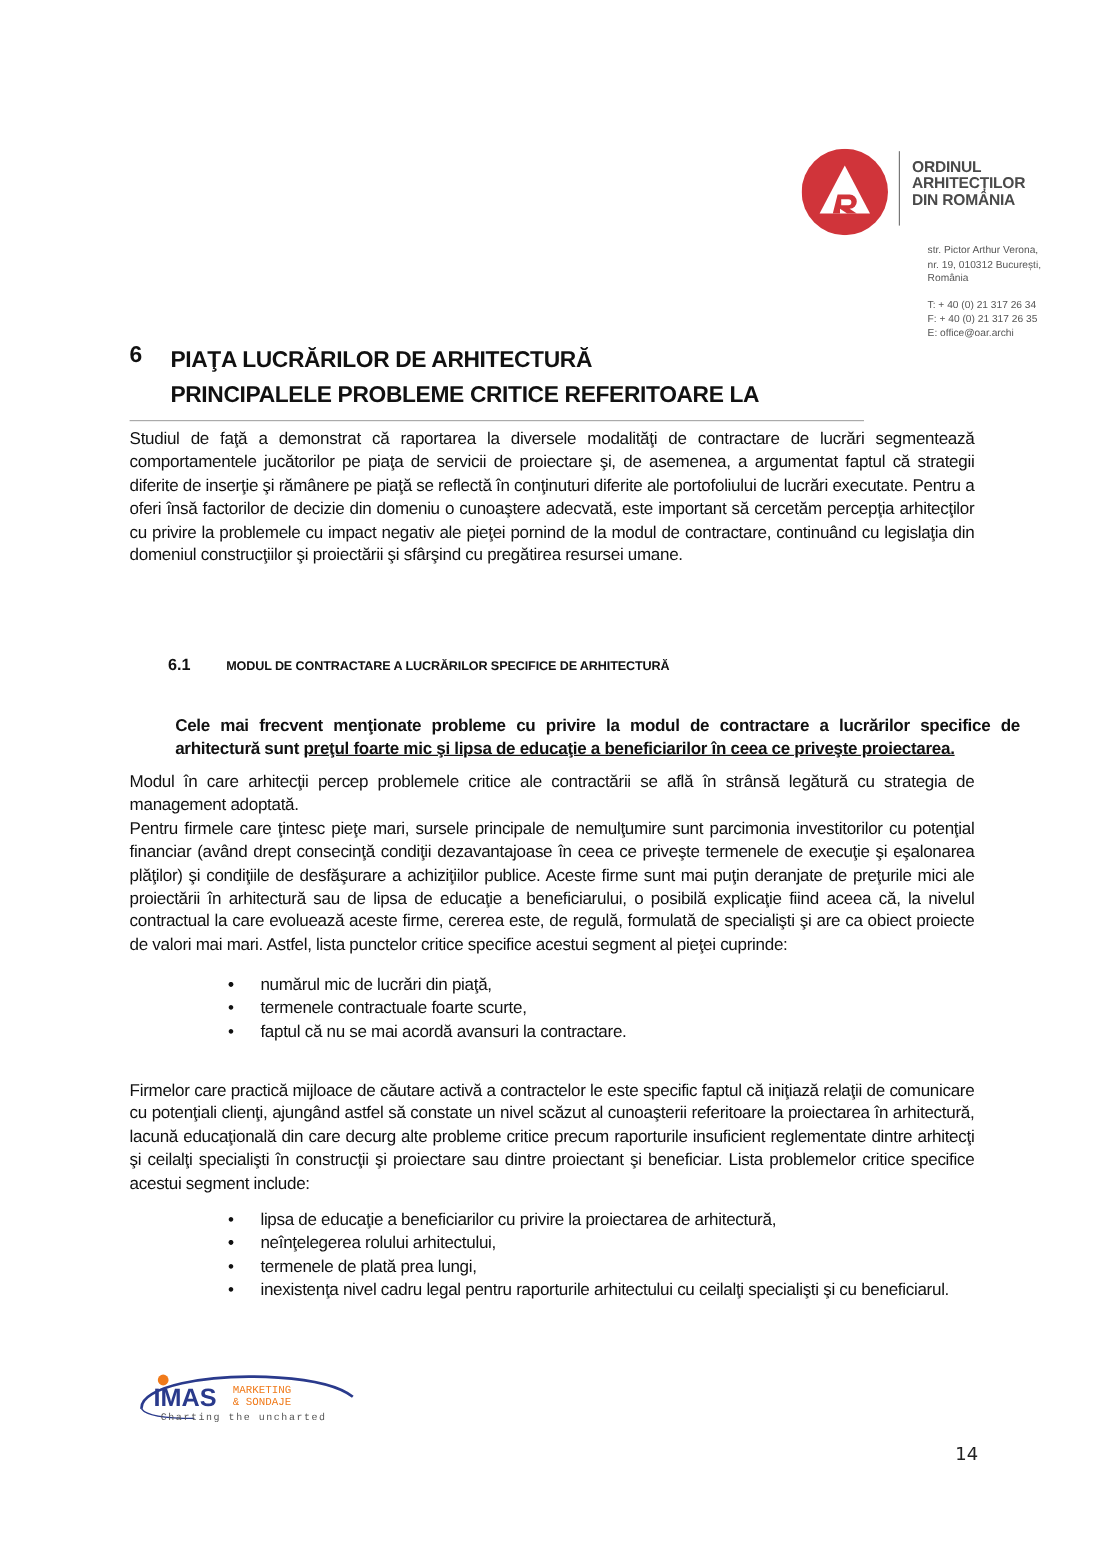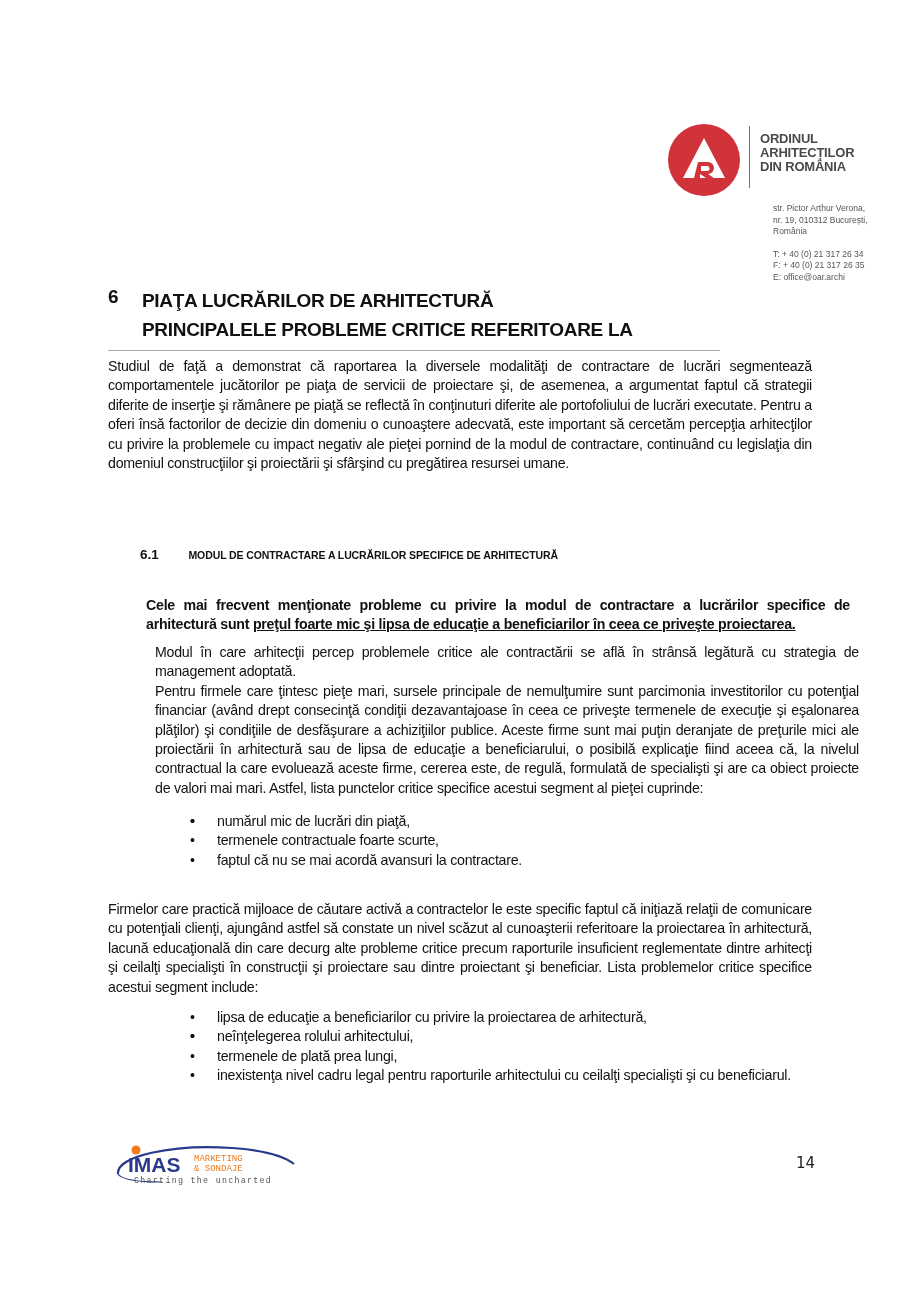--- a/index.html
+++ b/index.html
@@ -132,21 +132,21 @@
     .imas-logo {
       position: absolute;
       left: 112px;
       top: 1138px;
       width: 190px;
       height: 52px;
     }
     .page-number {
       position: absolute;
       left: 796px;
-      top: 1154px;
+      top: 1203px;
       font-size: 15px;
       font-family: "DejaVu Sans", sans-serif;
       color: #222;
     }
   </style>
 </head>
 <body>
 
 <div class="page">
 
@@ -189,21 +189,21 @@
 
   <div class="section-heading">
     <span class="section-num">6.1</span>
     <span class="section-title">MODUL DE CONTRACTARE A LUCRĂRILOR SPECIFICE DE ARHITECTURĂ</span>
   </div>
 
   <div class="body-text bold" style="top:596px;margin-left:38px;">
     <p><span>Cele mai frecvent menţionate probleme cu privire la modul de contractare a lucrărilor specifice de arhitectură sunt </span><span class="underline">preţul foarte mic şi lipsa de educaţie a beneficiarilor în ceea ce priveşte proiectarea.</span></p>
   </div>
 
-  <div class="body-text" style="top:643px;margin-left:47px;">
+  <div class="body-text" style="top:643px;">
     <p>Modul în care arhitecţii percep problemele critice ale contractării se află în strânsă legătură cu strategia de management adoptată.</p>
     <p>Pentru firmele care ţintesc pieţe mari, sursele principale de nemulţumire sunt parcimonia investitorilor cu potenţial financiar (având drept consecinţă condiţii dezavantajoase în ceea ce priveşte termenele de execuţie şi eşalonarea plăţilor) şi condiţiile de desfăşurare a achiziţiilor publice. Aceste firme sunt mai puţin deranjate de preţurile mici ale proiectării în arhitectură sau de lipsa de educaţie a beneficiarului, o posibilă explicaţie fiind aceea că, la nivelul contractual la care evoluează aceste firme, cererea este, de regulă, formulată de specialişti şi are ca obiect proiecte de valori mai mari. Astfel, lista punctelor critice specifice acestui segment al pieţei cuprinde:</p>
   </div>
 
   <ul class="bullets" style="top:812px;">
     <li><span class="dot">•</span></li>
     <li><span class="dot">•</span><span>numărul mic de lucrări din piaţă,</span></li>
     <li><span class="dot">•</span><span>termenele contractuale foarte scurte,</span></li>
     <li><span class="dot">•</span><span>faptul că nu se mai acordă avansuri la contractare.</span></li>
   </ul>

